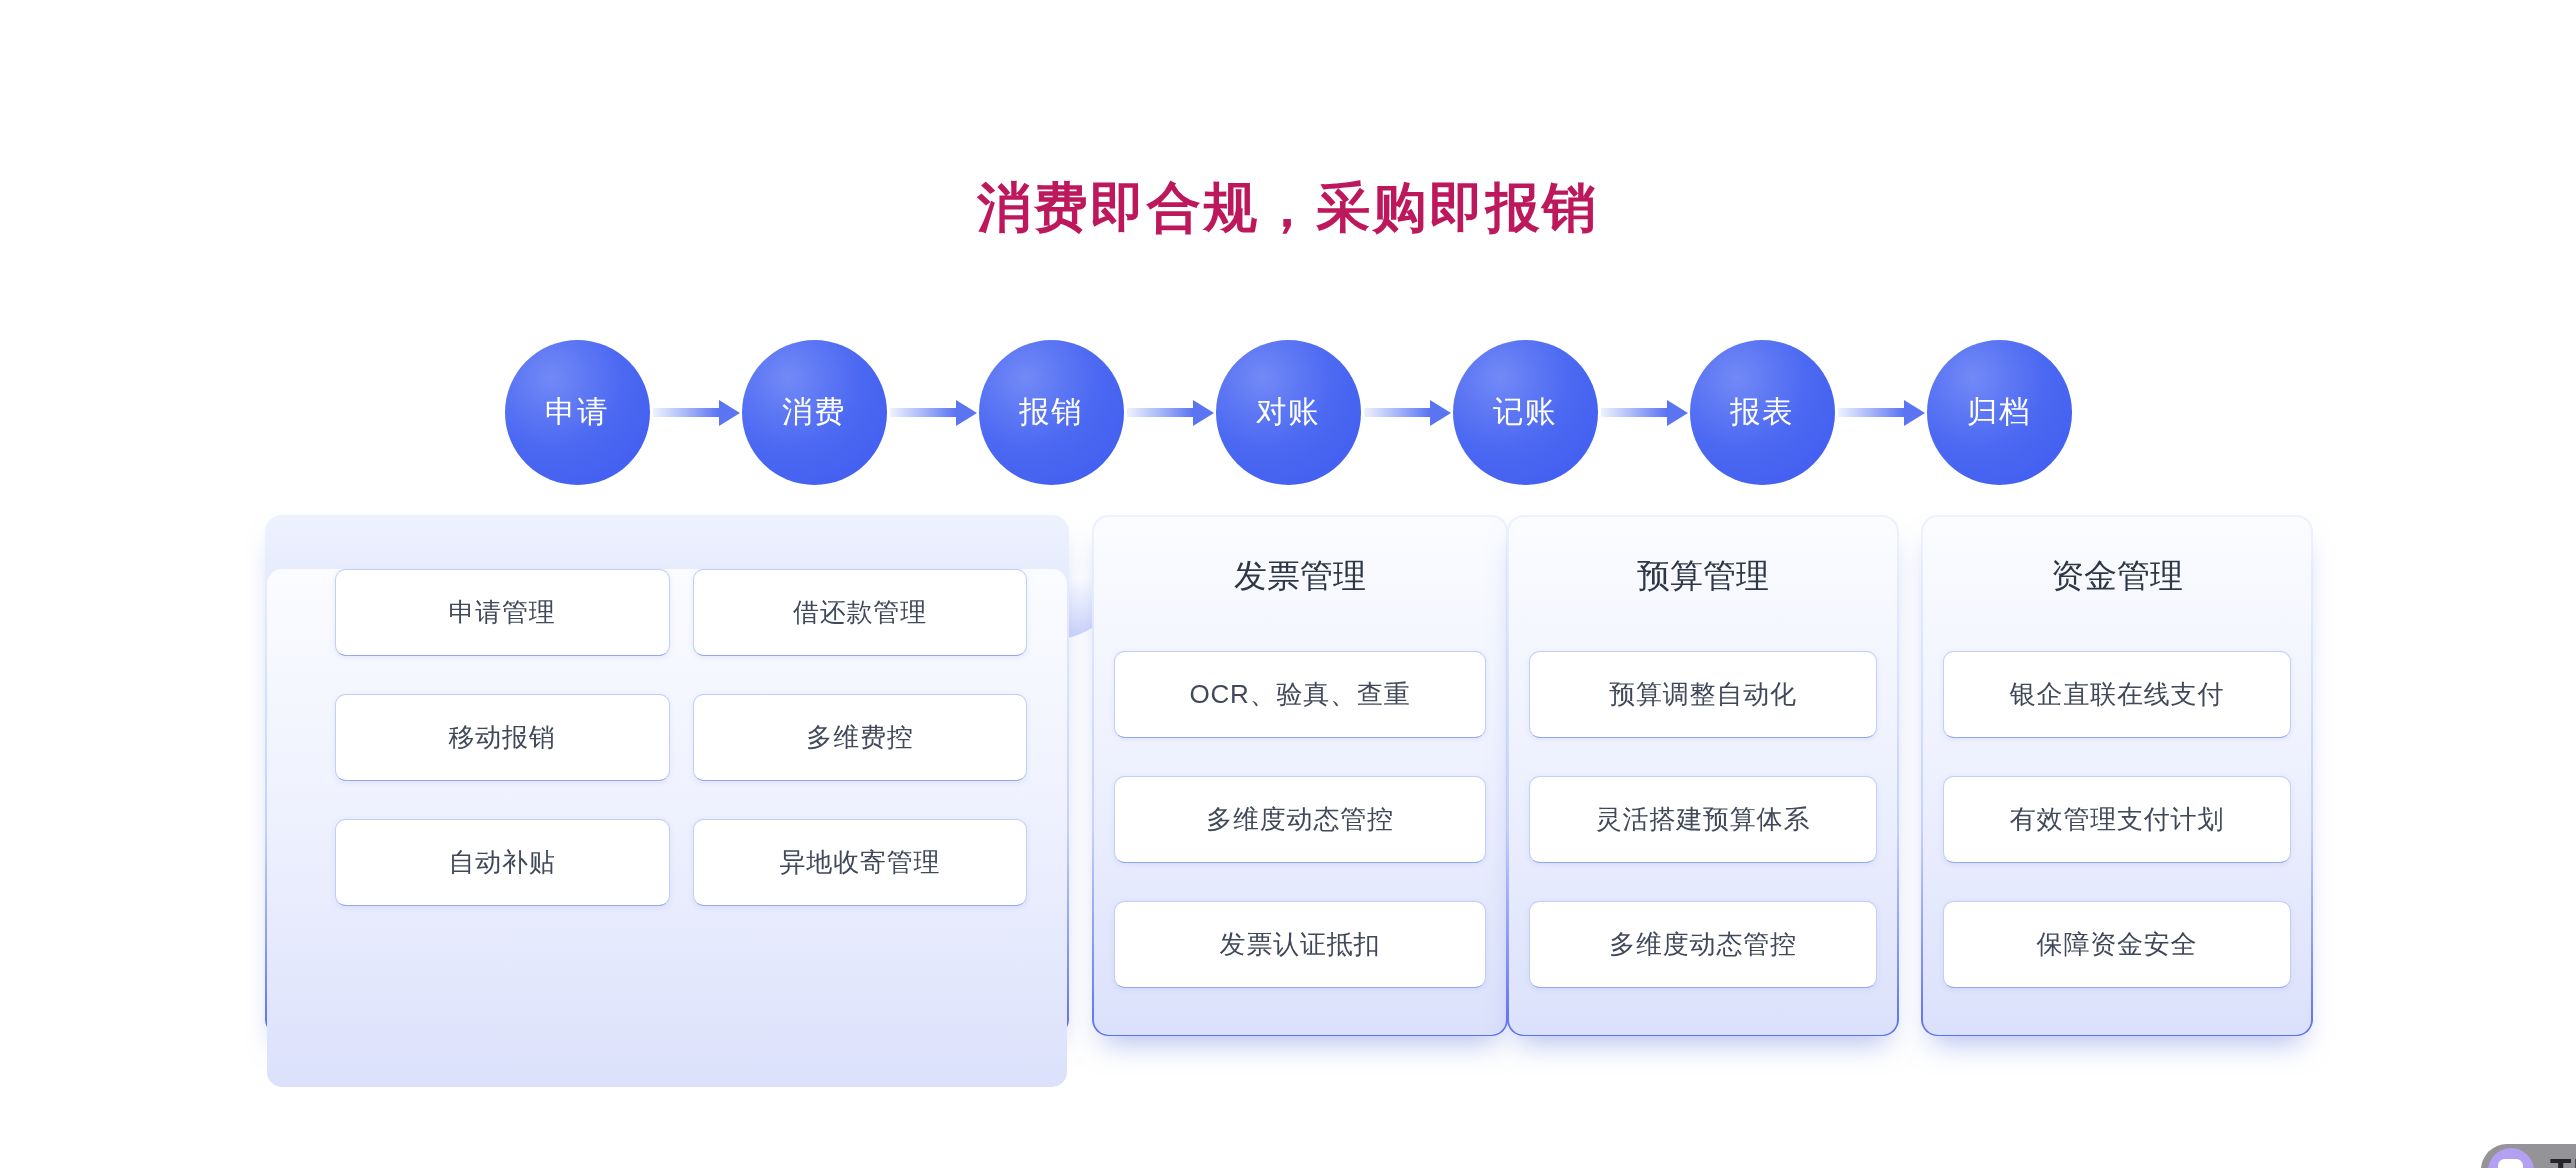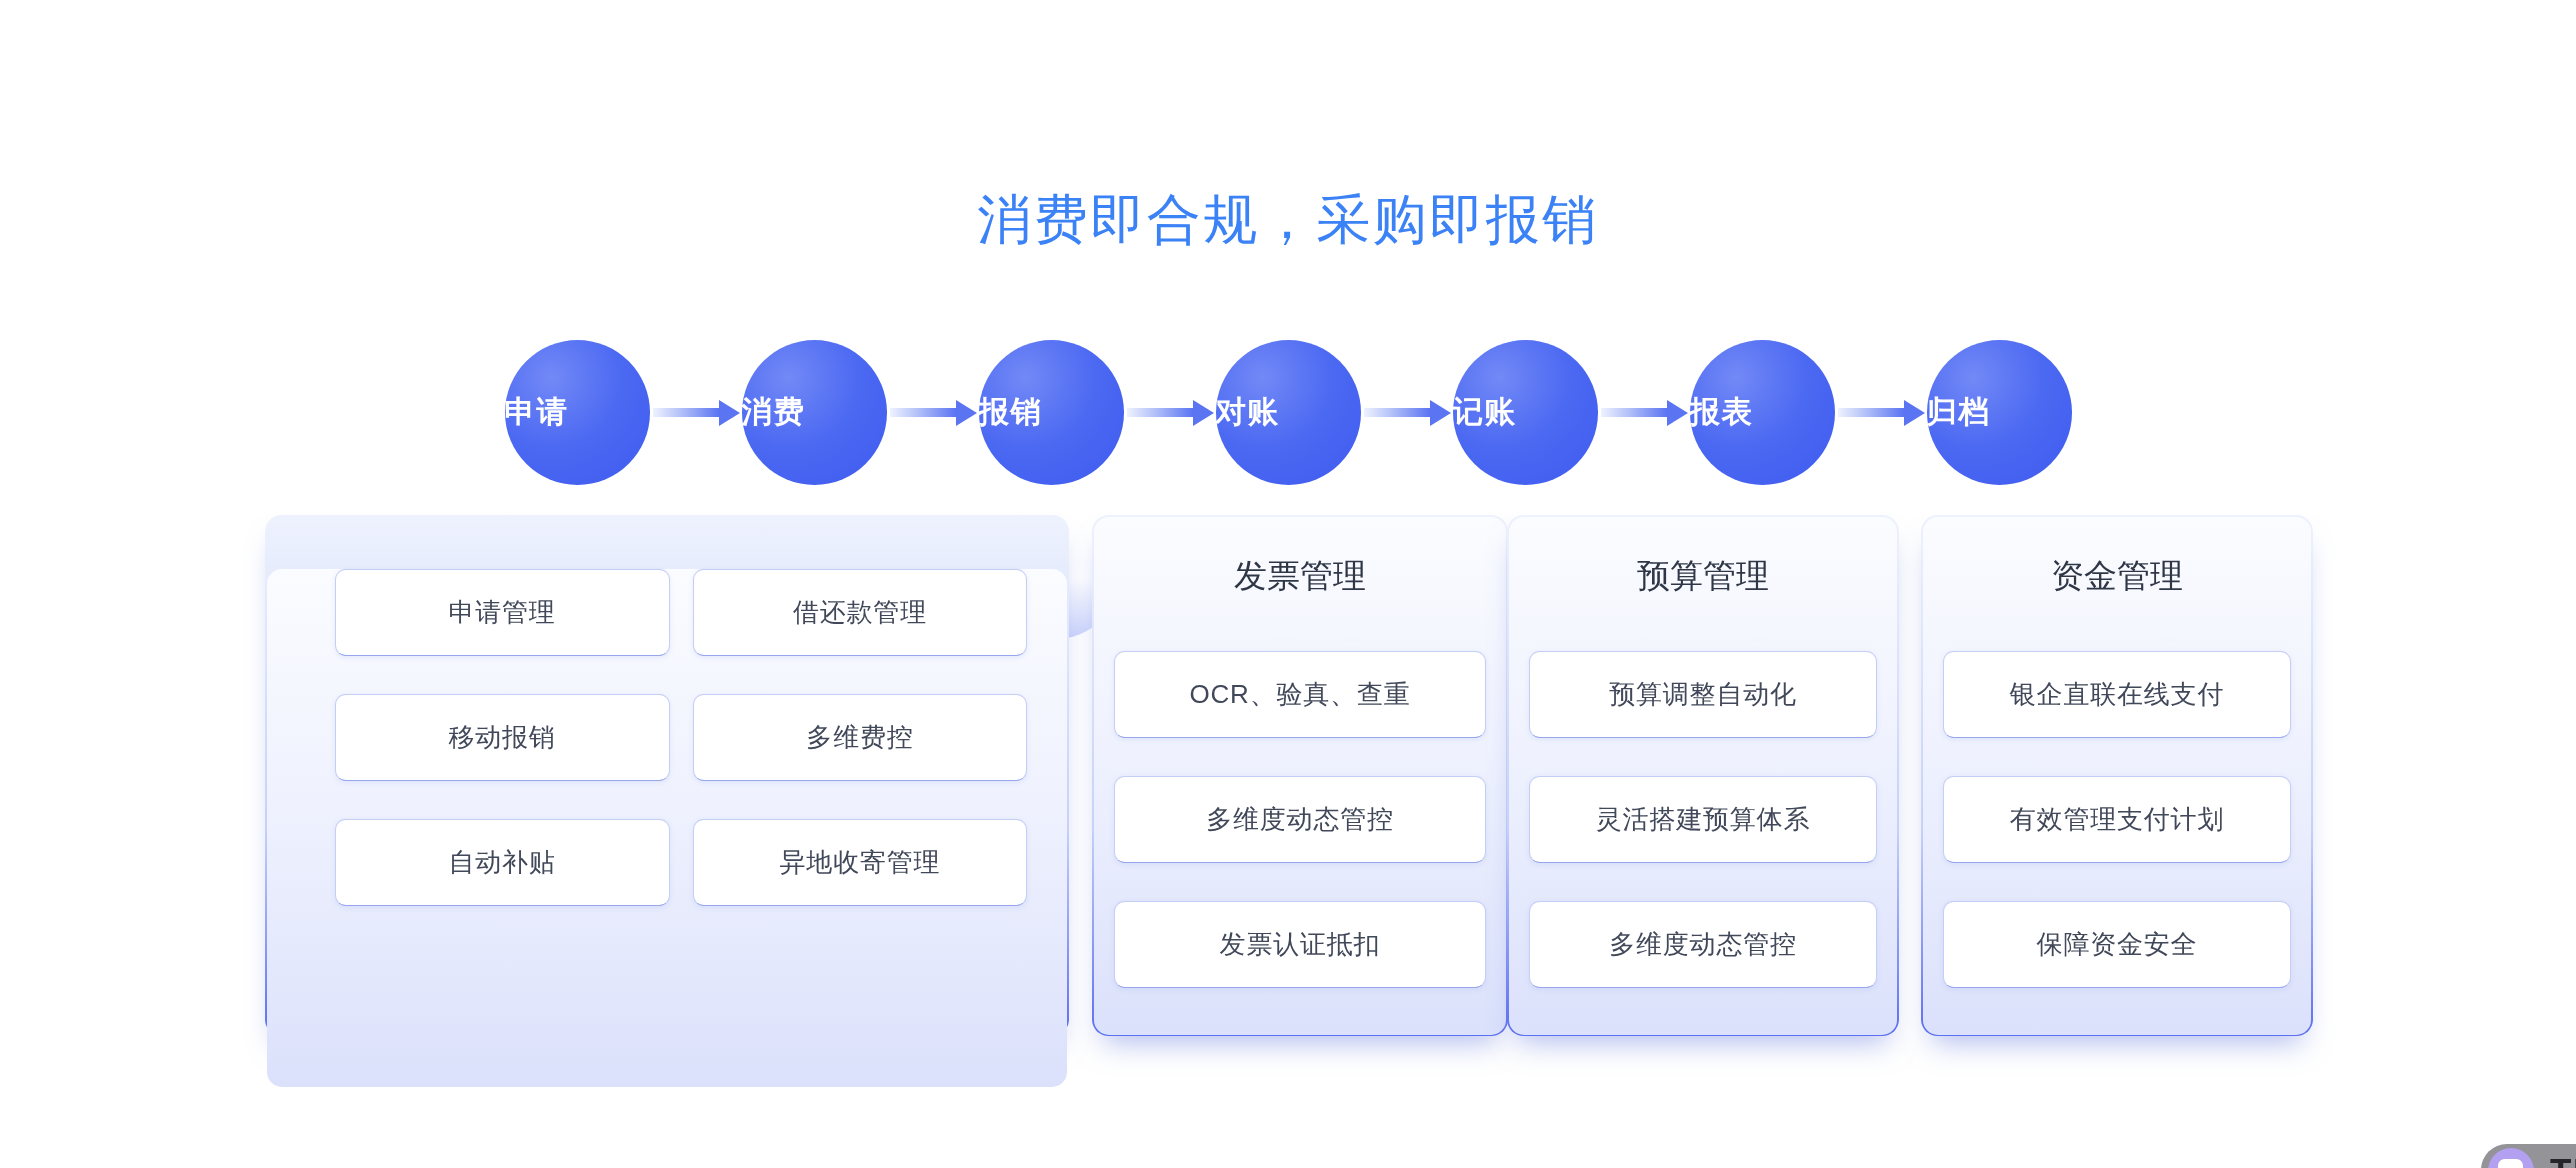--- a/index.html
+++ b/index.html
@@ -3,35 +3,35 @@
 <meta charset="utf-8">
 <style>
   html,body{margin:0;padding:0;}
   body{
     width:2576px;height:1168px;position:relative;overflow:hidden;
     background:#ffffff;
     font-family:"Liberation Sans","DejaVu Sans",sans-serif;
   }
   
   .page-title{
-    position:absolute;left:0;right:0;top:142px;
+    position:absolute;left:0;right:0;top:130px;
     text-align:center;
-    font-size:54px;font-weight:400;letter-spacing:2.5px;
-    color:#3b82f6;line-height:82px;
+    font-size:54px;font-weight:700;letter-spacing:2.5px;
+    color:#be185d;line-height:82px;
   }
   
   .flow-row{
     position:absolute;left:0;right:0;top:340px;height:145px;
     display:flex;justify-content:center;align-items:center;
   }
   .flow-circle{
     width:145px;height:145px;border-radius:50%;
     background:radial-gradient(circle at 32% 26%, #7289f6 0%, #4c69f2 48%, #3d5af0 100%);
-    display:flex;align-items:center;
-    color:#ffffff;font-size:30.5px;font-weight:700;letter-spacing:1.6px;
+    display:flex;align-items:center;justify-content:center;
+    color:#ffffff;font-size:30.5px;font-weight:400;letter-spacing:1.6px;
     -webkit-box-reflect: below 10px linear-gradient(to bottom, rgba(0,0,0,0.30), transparent 42%);
   }
   .flow-arrow{
     width:92px;height:46px;
     display:flex;align-items:center;justify-content:flex-end;
   }
   .flow-arrow .shaft{
     flex:1;height:8.2px;margin-left:3.3px;
     background:linear-gradient(90deg,#eef2fe 0%,#aebdf8 45%,#5b74f2 100%);
   }

